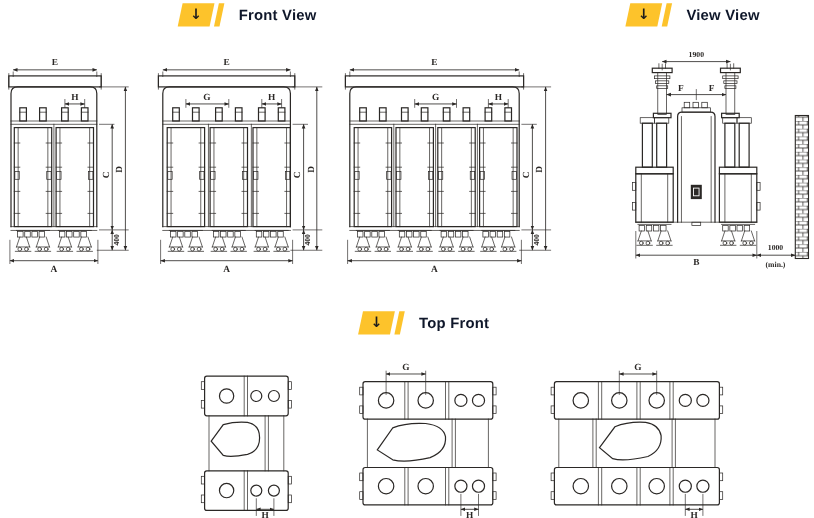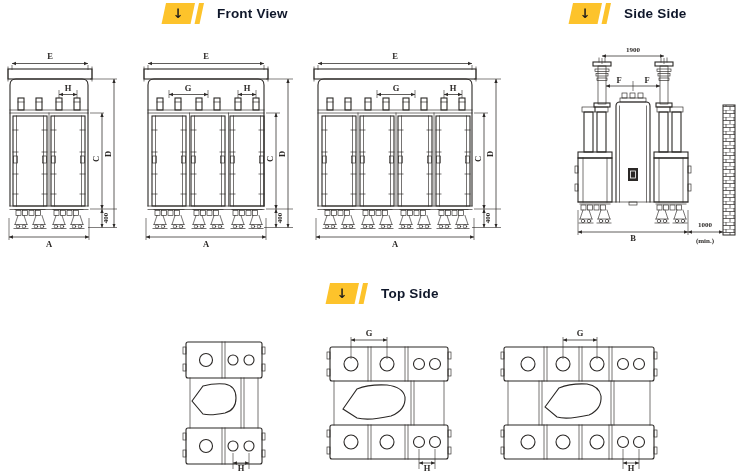--- a/index.html
+++ b/index.html
@@ -76,31 +76,31 @@
     <span class="label">Front View</span>
   </div>
 
   <div class="hdr" style="left:573px;top:2px;">
     <div class="dicon">
       <div class="main">
           <span class="glyph">↓</span>
         </div>
       <div class="sliver"></div>
     </div>
-    <span class="label">Side Side</span>
+    <span class="label">View View</span>
   </div>
 
   <div class="hdr" style="left:330px;top:282px;">
     <div class="dicon">
       <div class="main">
           <span class="glyph">↓</span>
         </div>
       <div class="sliver"></div>
     </div>
-    <span class="label">Top Side</span>
+    <span class="label">Top Front</span>
   </div>
 
   <div class="draw" style="left:8px;top:46px;">
     <svg width="112" height="205" viewBox="0 0 112 205">
       <text class="dim" x="42" y="13">E</text>
       <line class="dl" x1="4" y1="17.5" x2="80" y2="17.5" marker-start="url(#ah)" marker-end="url(#ah)"></line>
       <path class="xl" d="M4,19 V24 M80,19 V24"></path>
       <rect class="ln" x="0" y="23" width="84" height="10"></rect>
       <path class="ln thin" d="M0,21 V35 M84,21 V35"></path>
       <path class="ln" d="M2,160 V39 Q2,33 8,33 H74 Q80,33 80,39 V160"></path>

